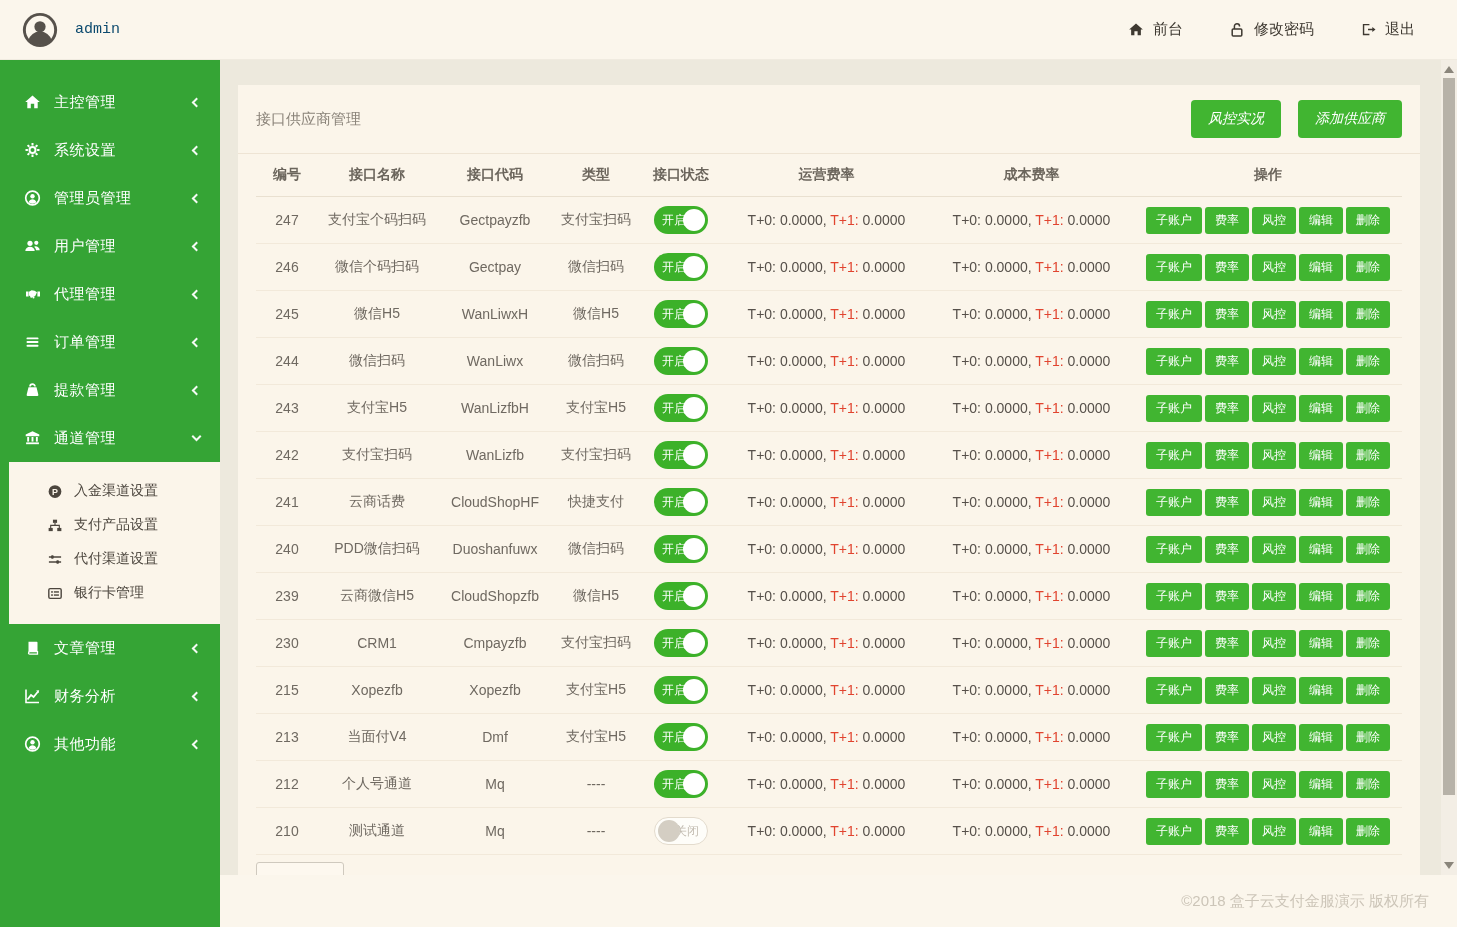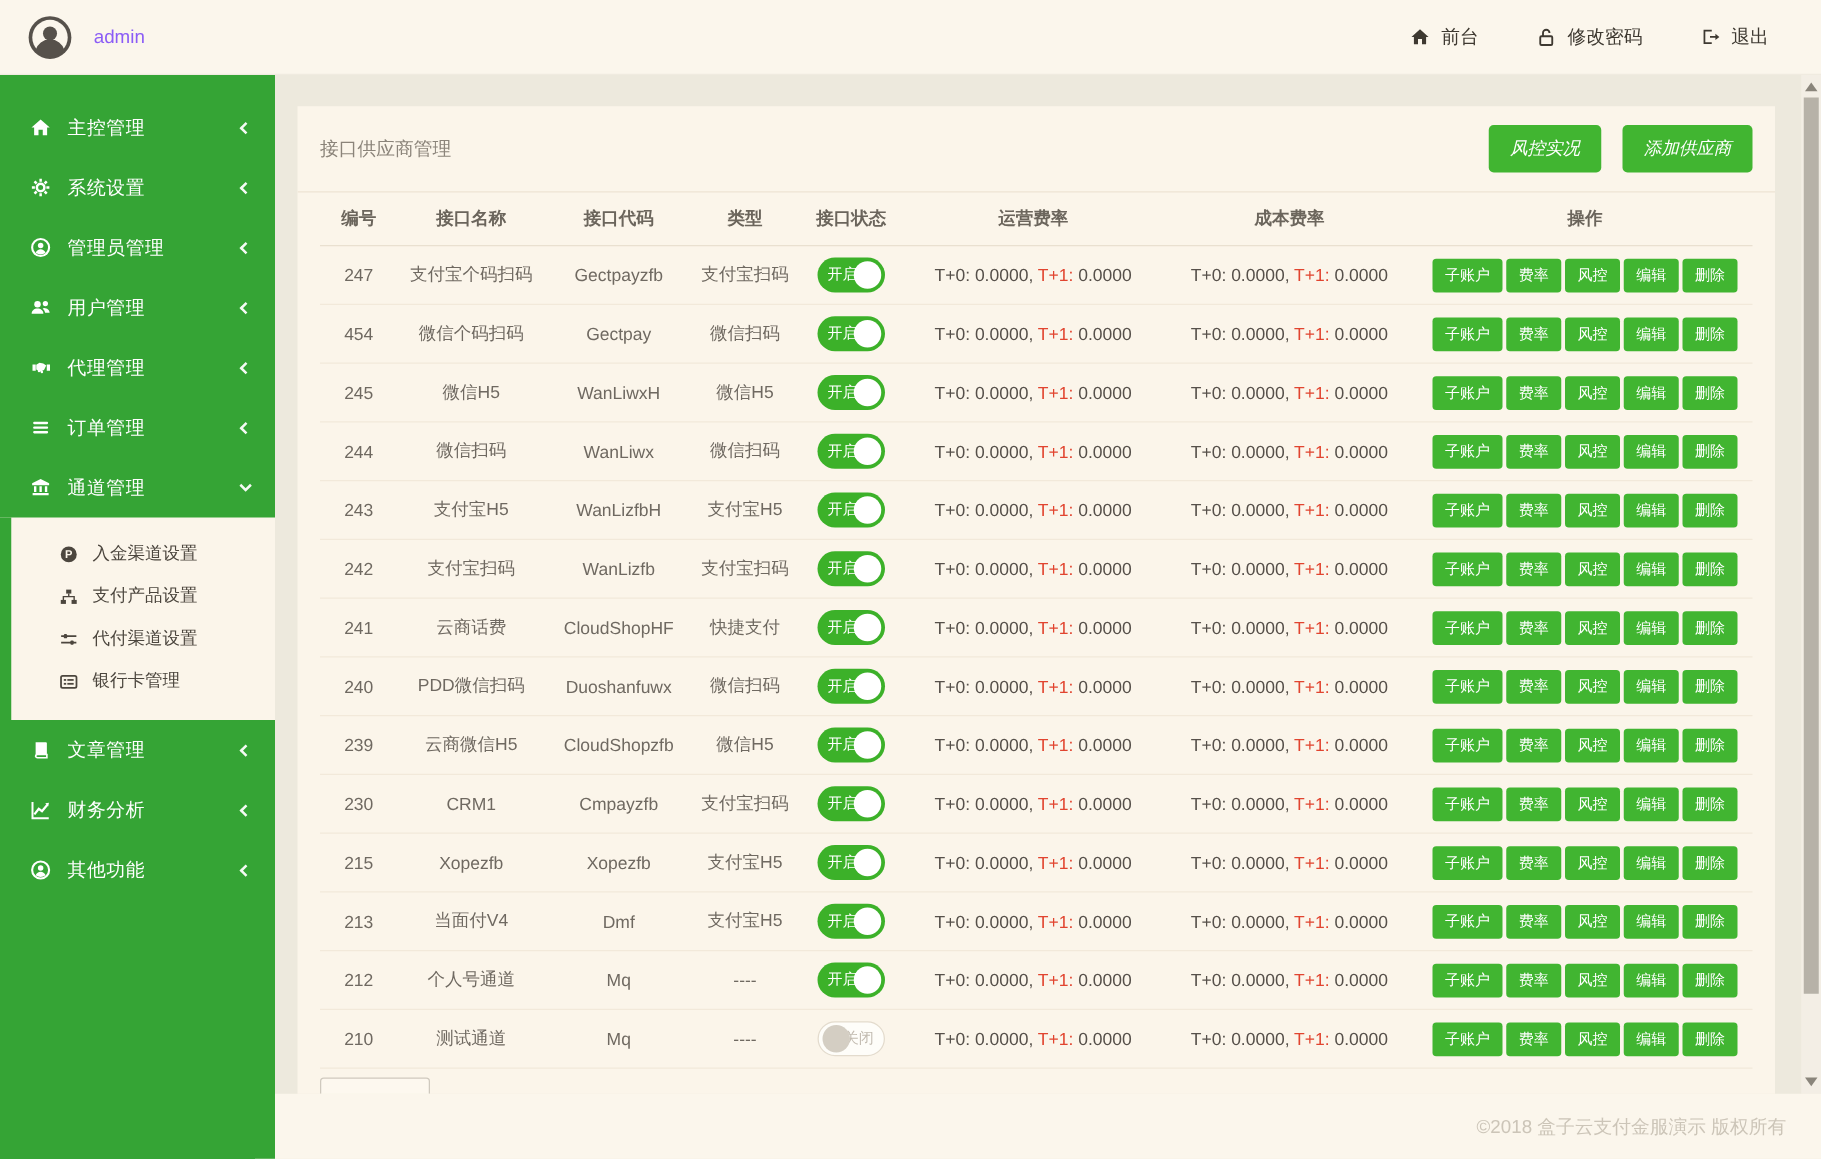--- a/index.html
+++ b/index.html
@@ -6,21 +6,21 @@
   html,body { width:1457px; height:927px; }
   body {
     font-family: "Liberation Sans", "DejaVu Sans", sans-serif;
     background:#edE9dd; position:relative; overflow:hidden; color:#6e6860;
   }
   
   .topbar { position:absolute; top:0; left:0; width:1457px; height:60px;
     background:#fbf6ec; border-bottom:1px solid #f0ebe0;
     display:flex; align-items:center; justify-content:space-between; z-index:6; }
   .brand { display:flex; align-items:center; gap:17px; padding-left:22px; }
-  .brand-name { font-size:15px; color:#8b5cf6; }
+  .brand-name { font-size:15px; color:#0c4a6e;font-family:Liberation Mono, monospace; }
   .top-nav { display:flex; align-items:center; gap:46px; padding-right:42px; }
   .top-link { display:flex; align-items:center; gap:9px; font-size:15px; color:#3e3931; cursor:pointer; }
   .top-link svg { color:#3e3931; }
   
   .sidebar { position:absolute; top:60px; left:0; width:220px; bottom:0; background:#35a435; z-index:5; padding-top:18px; }
   .side-item { height:48px; display:flex; align-items:center; padding:0 20px 0 24px; color:#fff; cursor:pointer; }
   .side-item .s-ico { width:18px; height:16px; margin-right:12px; color:#fff; flex:none; }
   .side-item .s-label { font-size:15px; letter-spacing:.5px; }
   .chev { width:7px; height:7px; margin-left:auto;
     border-left:2px solid rgba(255,255,255,.95); border-bottom:2px solid rgba(255,255,255,.95); }
@@ -180,20 +180,30 @@
   </div>
   <div class="side-item">
     <span class="s-ico">
       <svg width="17" height="16" viewBox="0 0 16 16" fill="currentColor">
           <rect x="2" y="3.4" width="12" height="1.9" rx=".9"></rect>
           <rect x="2" y="7.1" width="12" height="1.9" rx=".9"></rect>
           <rect x="2" y="10.8" width="12" height="1.9" rx=".9"></rect>
         </svg>
     </span>
     <span class="s-label">订单管理</span>
+    <span class="chev left"></span>
+  </div>
+  <div class="side-item">
+    <span class="s-ico">
+      <svg width="17" height="16" viewBox="0 0 16 16">
+          <path d="M5.5 4.6a2.5 2.5 0 0 1 5 0" fill="none" stroke="currentColor" stroke-width="1.6"></path>
+          <path d="M4 5.2h8l1.8 7.3a1.2 1.2 0 0 1-1.2 1.5H3.4a1.2 1.2 0 0 1-1.2-1.5z" fill="currentColor"></path>
+        </svg>
+    </span>
+    <span class="s-label">提款管理</span>
     <span class="chev left"></span>
   </div>
   <div class="side-item">
     <span class="s-ico">
       <svg width="17" height="16" viewBox="0 0 16 16" fill="currentColor">
           <path d="M8 1.2 14.8 4.6v1.6H1.2V4.6z"></path>
           <rect x="2.7" y="7" width="1.9" height="4.6"></rect>
           <rect x="7.05" y="7" width="1.9" height="4.6"></rect>
           <rect x="11.4" y="7" width="1.9" height="4.6"></rect>
           <rect x="1.6" y="12.4" width="12.8" height="1.8"></rect>
@@ -326,21 +336,21 @@
     <div class="td actions">
               <button class="act-btn">子账户</button>
               <button class="act-btn">费率</button>
               <button class="act-btn">风控</button>
               <button class="act-btn">编辑</button>
               <button class="act-btn">删除</button>
             </div>
   </div>
 
   <div class="tr">
-    <div class="td">454</div>
+    <div class="td">246</div>
     <div class="td">微信个码扫码</div>
     <div class="td">Gectpay</div>
     <div class="td">微信扫码</div>
     <div class="td">
       <div class="toggle on">
         <span class="t-label">开启</span>
         <span class="t-knob"></span>
       </div>
     </div>
     <div class="td rate-cell"><span class="l0">T+0:</span> <span class="v0">0.0000</span><span class="sep">,</span> <span class="l1 red">T+1:</span> <span class="v1">0.0000</span></div>

